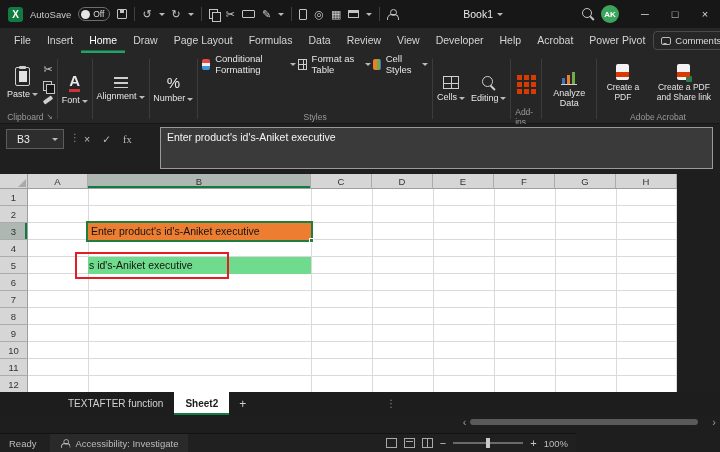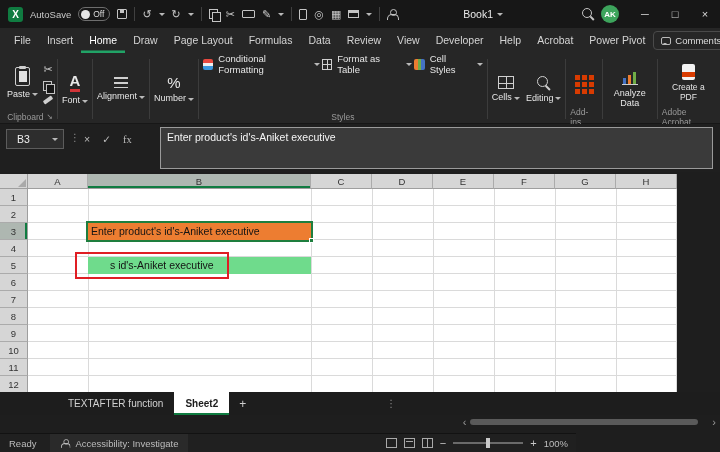--- a/index.html
+++ b/index.html
@@ -118,21 +118,21 @@
   .rh { width:28px; height:17px; background:#D6D6D6; border-bottom:1px solid #ABABAB; border-right:1px solid #9e9e9e;
         font-size:9.5px; color:#333; display:flex; align-items:center; justify-content:center; }
   .rh.sel { background:#AEB7B1; box-shadow:inset -2px 0 0 #107C41; }
   .sheetbody { position:absolute; left:28px; top:15px; width:649px; height:221px;
                background:repeating-linear-gradient(to bottom,#fff 0 16px,#DADADA 16px 17px); }
   .vl { position:absolute; top:0; width:1px; height:221px; background:#DADADA; }
   .cell { position:absolute; height:17px; font-size:10.5px; color:#141414; line-height:17px;
           white-space:nowrap; overflow:hidden; }
   .cell-b3 { left:60px; top:34px; width:223px; background:#ED7D31; box-shadow:0 0 0 2px #1E7E3E; z-index:2; padding-left:3px; }
   .fill-handle { position:absolute; left:281px; top:49px; width:5px; height:5px; background:#1E7E3E; border:1px solid #fff; z-index:3; }
-  .cell-b5 { left:60px; top:68px; width:223px; background:#6FDB8C; padding-left:22px; z-index:1; }
+  .cell-b5 { left:60px; top:68px; width:223px; background:#6FDB8C; padding-left:1px; z-index:1; }
   .red-box { position:absolute; left:47px; top:63px; width:154px; height:27px; border:2px solid #E01E24; z-index:4; }
 
   
   .sheettabs { position:absolute; left:0; top:392px; width:720px; height:23px; background:#1D1D1D;
                display:flex; align-items:stretch; padding-left:57px; }
   .stab { display:flex; align-items:center; padding:0 11px; font-size:10px; color:#d2d2d2; }
   .stab.active { background:#fff; color:#1c1c1c; box-shadow:inset 0 -2px 0 #107C41; font-weight:bold; }
   .addtab { display:flex; align-items:center; padding:0 10px; font-size:12px; color:#cfcfcf; }
   .st-dots { display:flex; align-items:center; color:#8a8a8a; font-size:10px; margin-left:130px; }
   .hscroll { position:absolute; right:4px; top:410px; height:23px; display:flex; align-items:center; gap:4px; }
@@ -341,20 +341,24 @@
       </span>
     </div>
     <div class="vdiv"></div>
 
     <div class="rgroup">
       <div class="gbody" style="align-items:center; gap:8px;">
         <span class="bigbtn" style="width:44px; font-size:8.5px;">
           <span class="pdficon"></span>
           <span>Create a PDF</span>
         </span>
+        <span class="bigbtn" style="width:62px; font-size:8.5px;">
+          <span class="pdficon link"></span>
+          <span>Create a PDF and Share link</span>
+        </span>
       </div>
       <div class="gcaption">
           <span>Adobe Acrobat</span>
         </div>
     </div>
   </div>
 
   <div class="formulabar">
     <div class="namebox">
       <span>B3</span>

